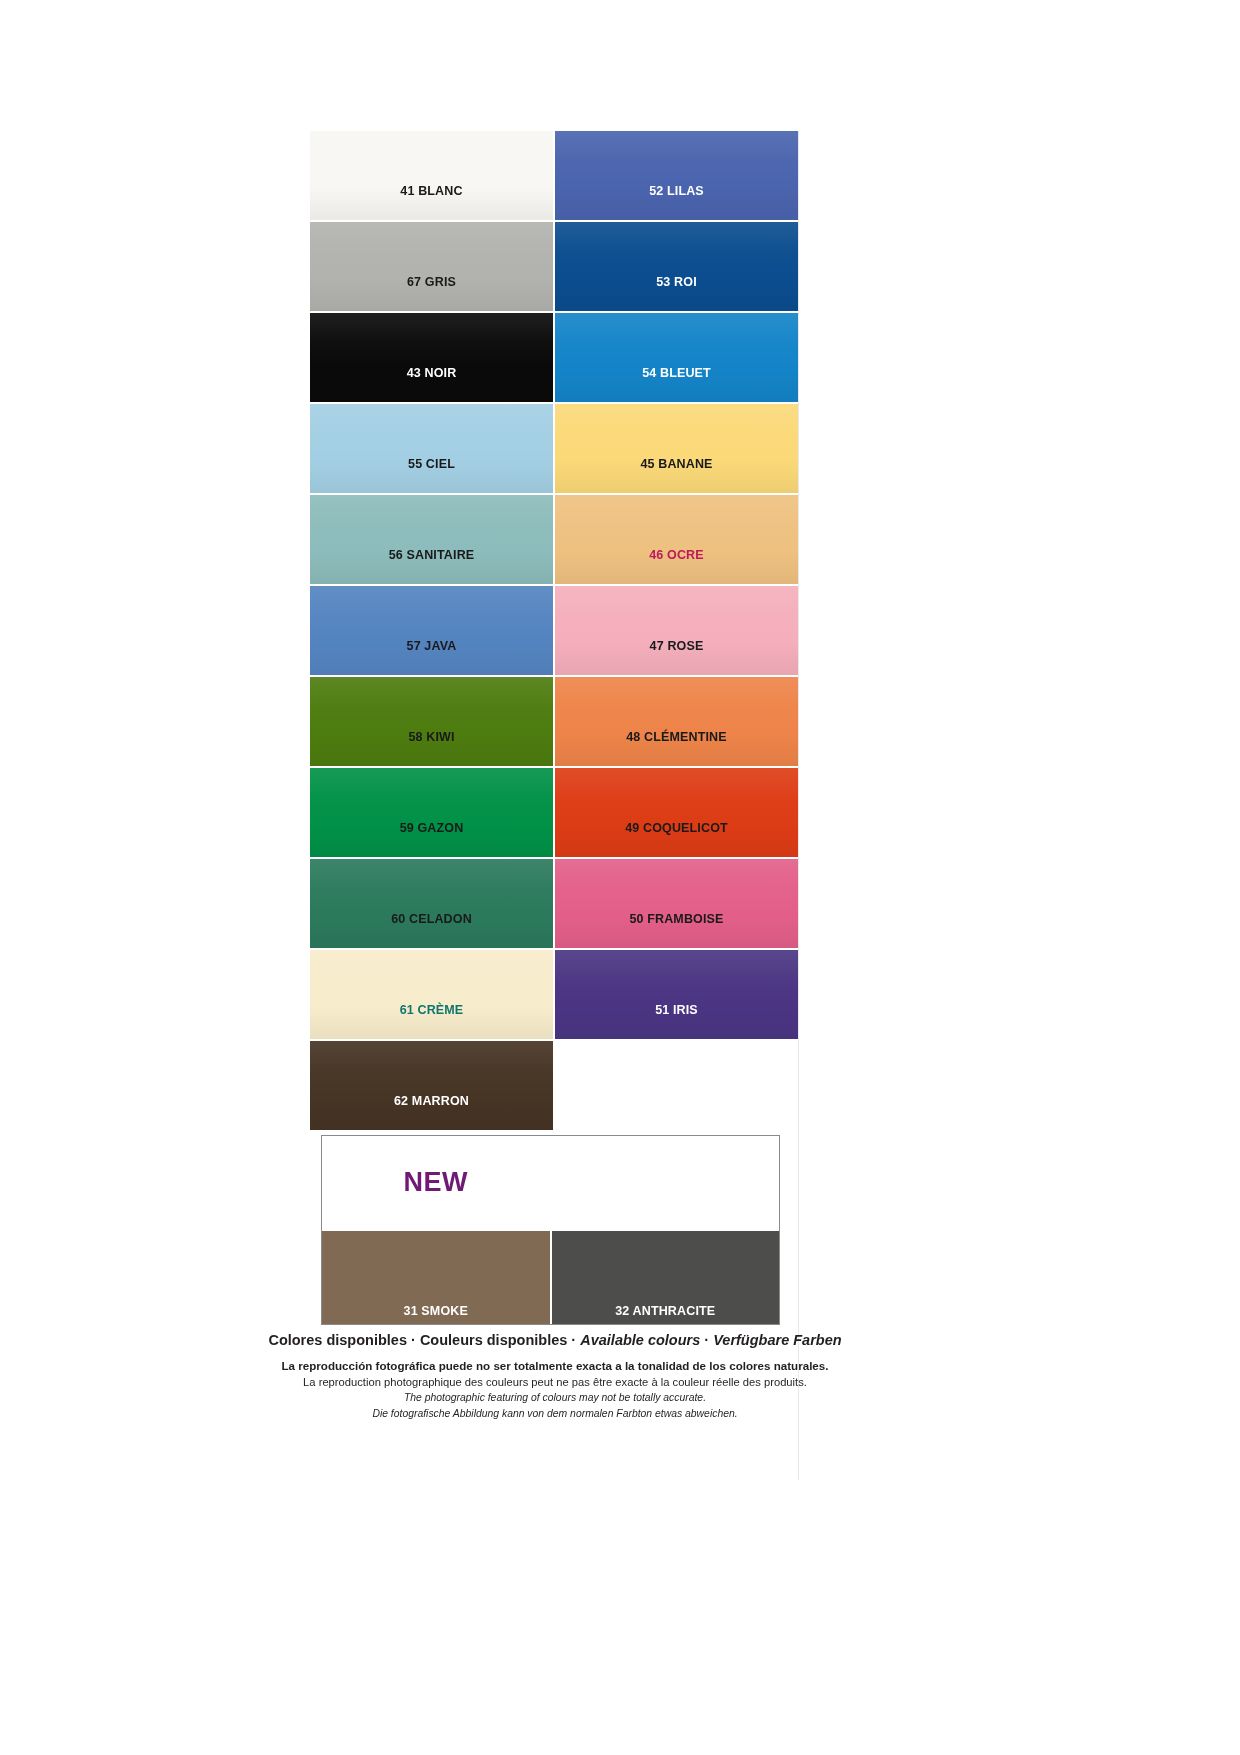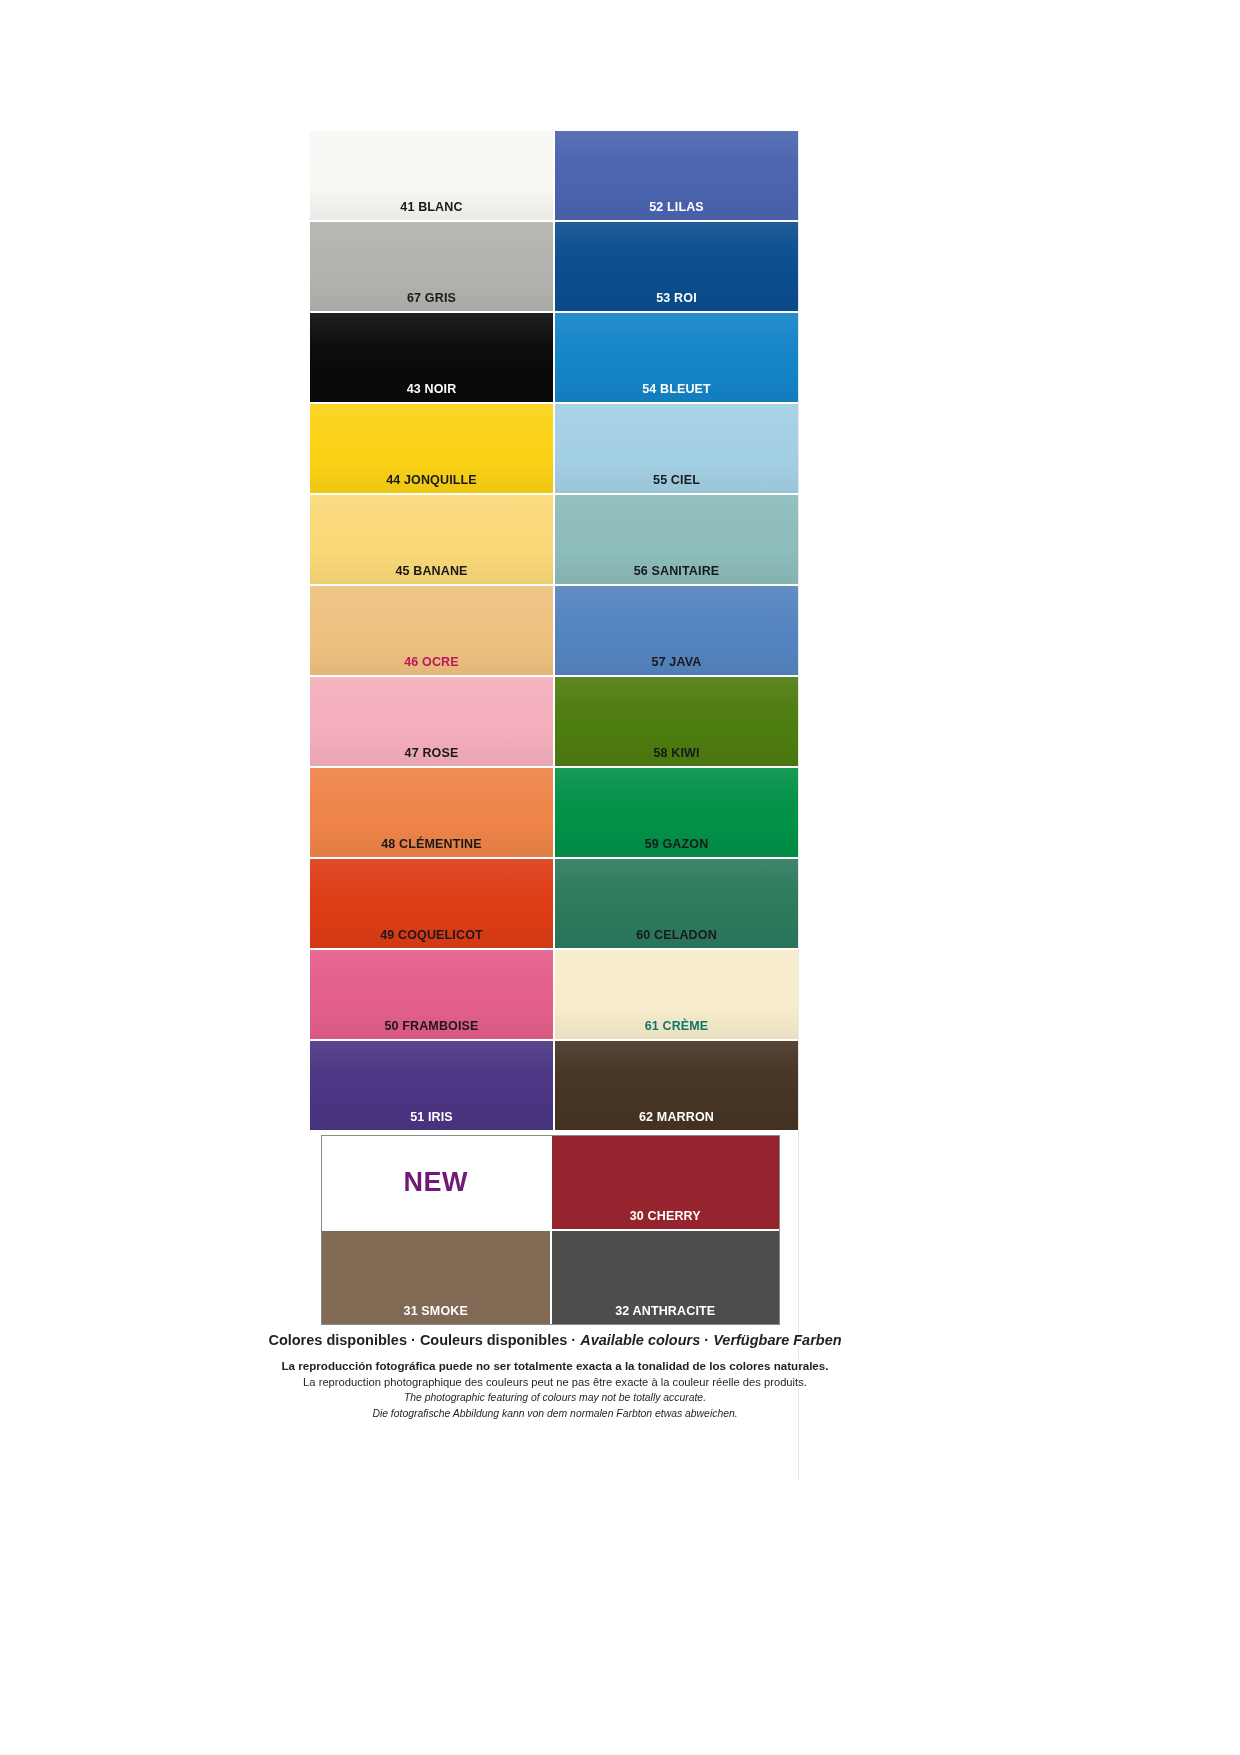--- a/index.html
+++ b/index.html
@@ -37,21 +37,21 @@
   .swatch .sheen {
     position: absolute;
     inset: 0;
     background: linear-gradient(180deg, rgba(255,255,255,0.085) 0%, rgba(255,255,255,0.02) 34%, rgba(0,0,0,0.0) 62%, rgba(0,0,0,0.055) 100%);
     pointer-events: none;
   }
   .swatch .label {
     position: absolute;
     left: 0;
     right: 0;
-    bottom: 7px;
+    bottom: 23px;
     text-align: center;
     font-size: 12.5px;
     font-weight: bold;
     letter-spacing: 0.15px;
     line-height: 1;
   }
 
   
   #new-block {
     position: absolute;
@@ -176,24 +176,20 @@
       <span class="label" style="color: rgb(255, 255, 255);">53 ROI</span>
     </div>
     <div class="swatch" style="background: rgb(10, 10, 10);">
       <div class="sheen"></div>
       <span class="label" style="color: rgb(255, 255, 255);">43 NOIR</span>
     </div>
     <div class="swatch" style="background: rgb(20, 132, 200);">
       <div class="sheen"></div>
       <span class="label" style="color: rgb(255, 255, 255);">54 BLEUET</span>
     </div>
-    <div class="swatch" style="background: rgb(251, 210, 21);">
-      <div class="sheen"></div>
-      <span class="label" style="color: rgb(26, 26, 26);">44 JONQUILLE</span>
-    </div>
     <div class="swatch" style="background: rgb(163, 207, 228);">
       <div class="sheen"></div>
       <span class="label" style="color: rgb(26, 26, 26);">55 CIEL</span>
     </div>
     <div class="swatch" style="background: rgb(251, 217, 120);">
       <div class="sheen"></div>
       <span class="label" style="color: rgb(26, 26, 26);">45 BANANE</span>
     </div>
     <div class="swatch" style="background: rgb(140, 188, 187);">
       <div class="sheen"></div>
@@ -246,23 +242,20 @@
     <div class="swatch" style="background: rgb(70, 52, 36);">
       <div class="sheen"></div>
       <span class="label" style="color: rgb(255, 255, 255);">62 MARRON</span>
     </div>
   </div>
 
 <div id="new-block">
   <div class="new-row">
     <div class="new-cell new-word">
       <span class="word">NEW</span>
-    </div>
-    <div class="new-cell" id="new-cell-cherry" style="background: rgb(150, 36, 47);">
-      <span class="label" style="color: rgb(255, 255, 255);">30 CHERRY</span>
     </div>
   </div>
   <div class="new-row second">
     <div class="new-cell" id="new-cell-smoke" style="background: rgb(129, 106, 84);">
       <span class="label" style="color: rgb(255, 255, 255);">31 SMOKE</span>
     </div>
     <div class="new-cell" id="new-cell-anthracite" style="background: rgb(77, 77, 75);">
       <span class="label" style="color: rgb(255, 255, 255);">32 ANTHRACITE</span>
     </div>
   </div>

